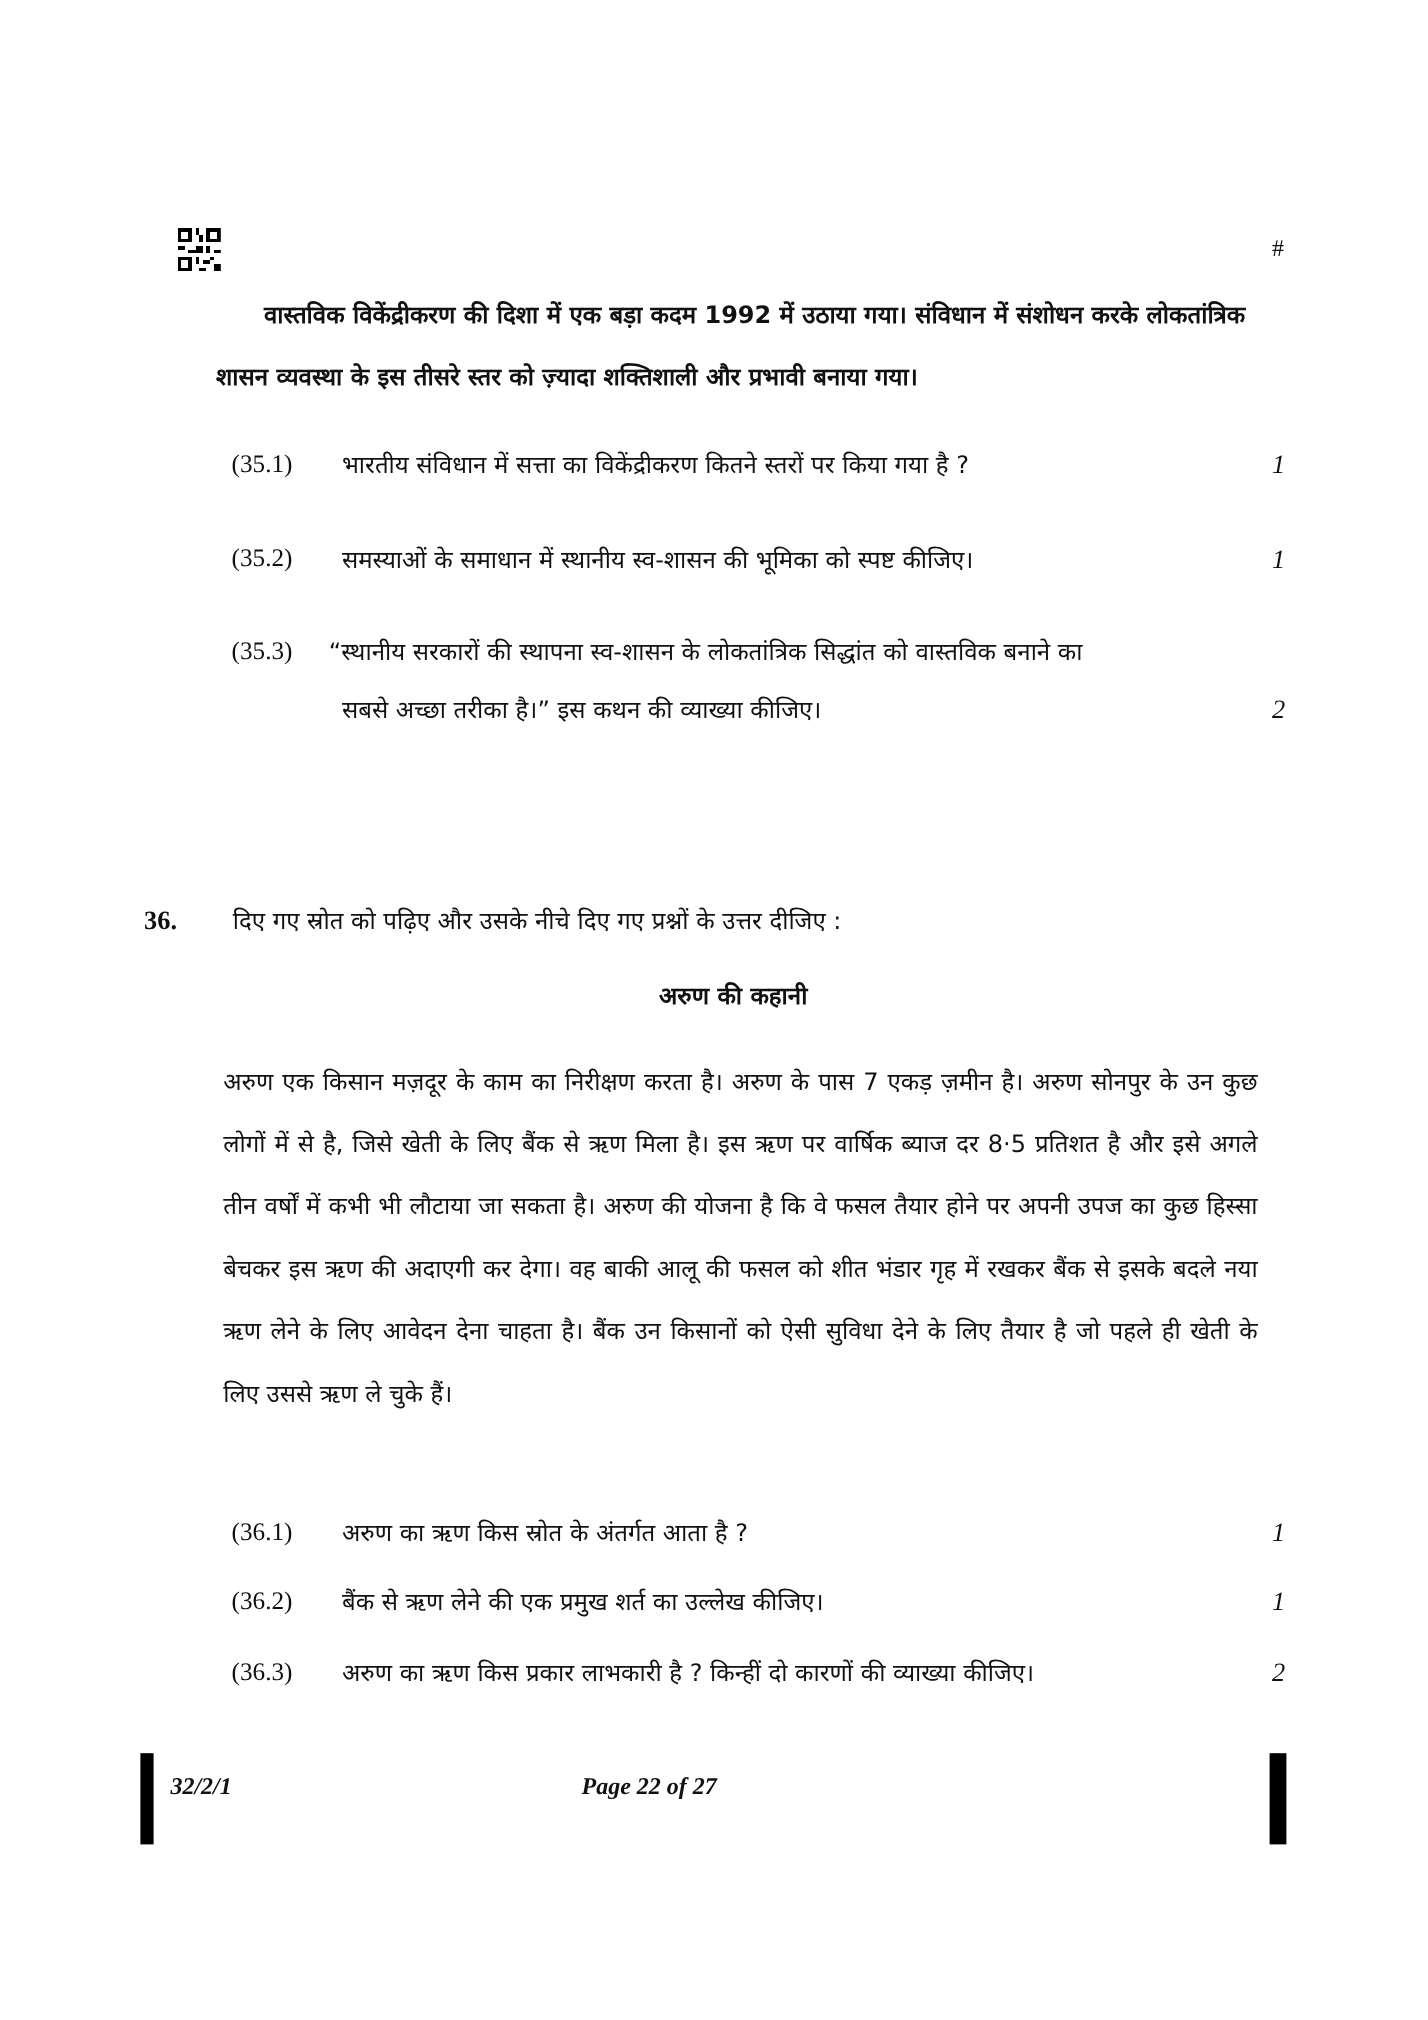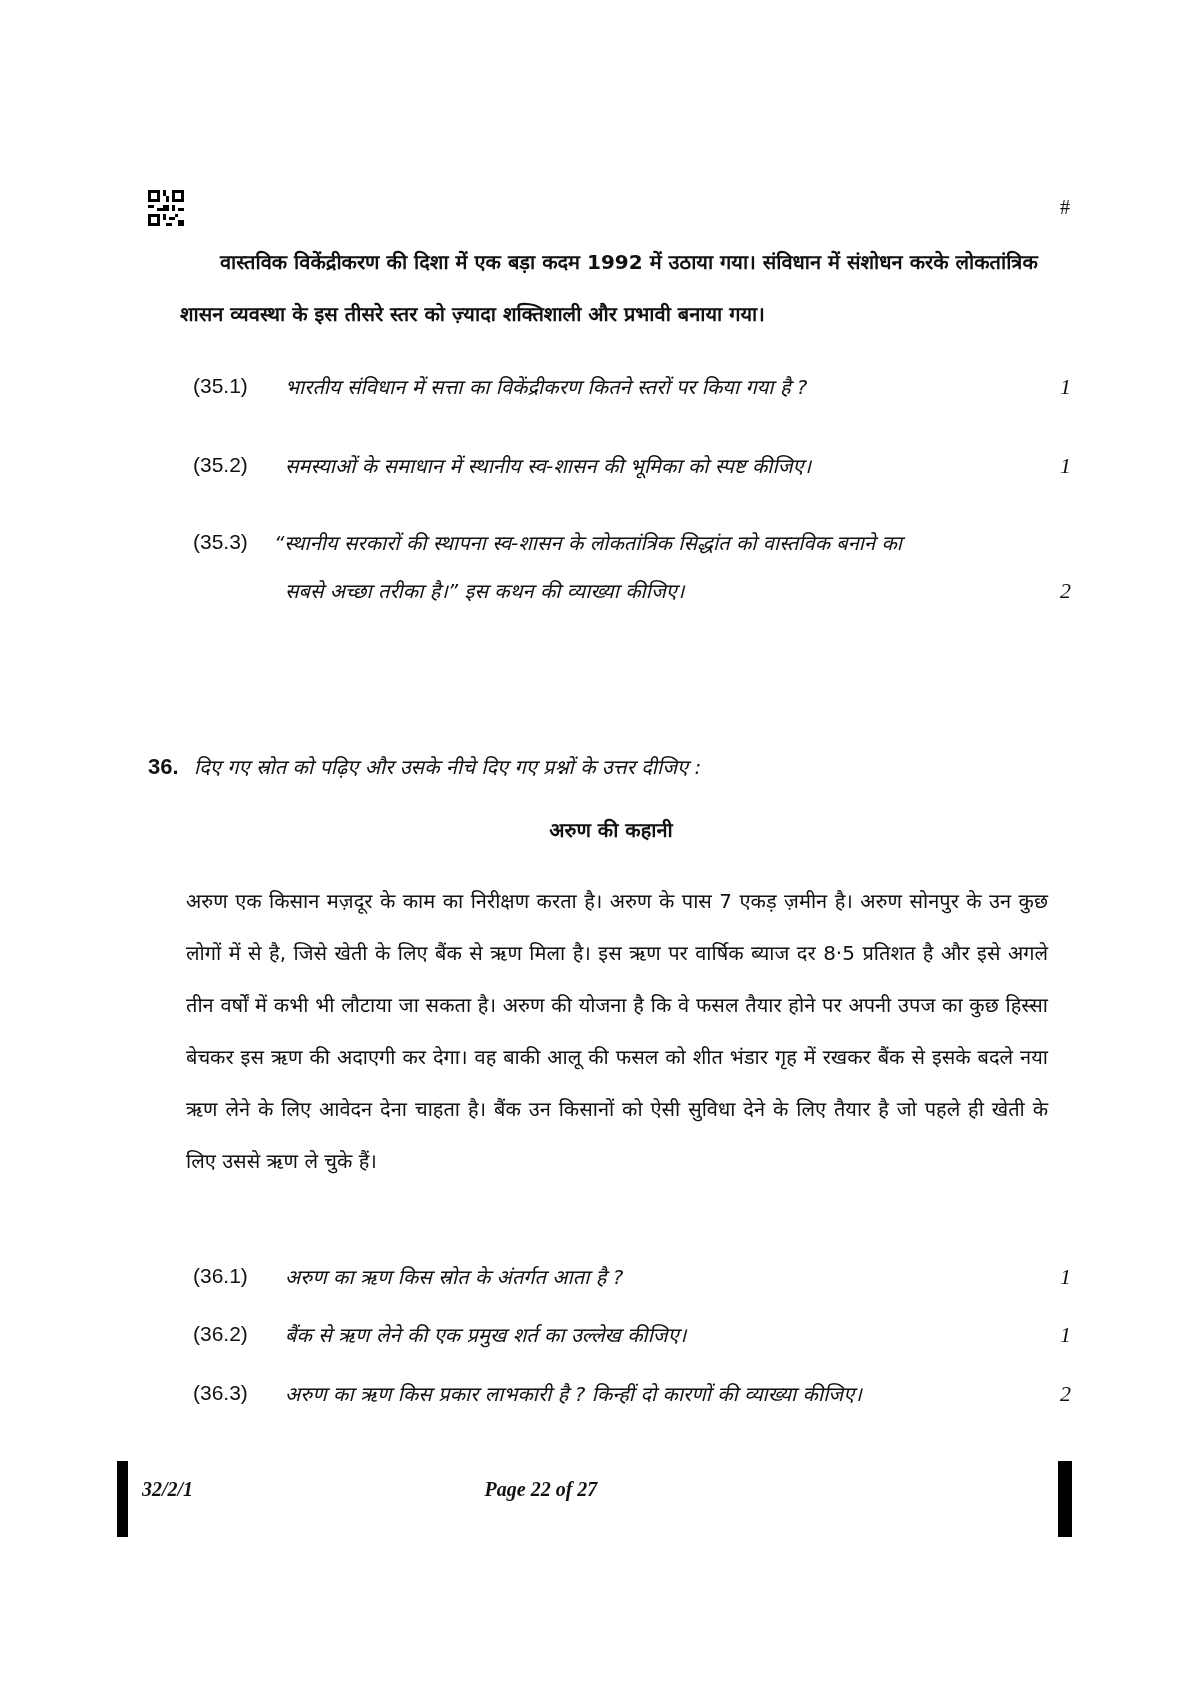--- a/index.html
+++ b/index.html
@@ -3,24 +3,24 @@
   <meta charset="utf-8">
   <style>
     html, body { margin:0; padding:0; background:#ffffff; }
     body { width:1190px; height:1683px; position:relative; overflow:hidden;
            font-family:"DejaVu Sans", "Liberation Sans", sans-serif; color:#111; }
     .abs { position:absolute; }
     .qr { left:148px; top:190px; width:36px; height:36px; }
     .hash { left:1060px; top:196px; font-family:"Liberation Serif", serif; font-size:20px; }
     .para { font-size:20px; line-height:52px;font-weight:bold; }
     .intro { left:180px; top:236px; width:880px; text-indent:40px; }
-    .q-num { font-family:Liberation Sans, sans-serif; font-size:21px;text-align:right; }
-    .q-text { font-size:20px; line-height:50px;font-style:italic; }
+    .q-num { font-family:Liberation Serif, serif; font-size:21px;text-align:right; }
+    .q-text { font-size:20px; line-height:50px; }
     .marks { font-family:"Liberation Serif", serif; font-style:italic; font-size:22px; }
-    .bold { font-weight:bold;margin-left:28px; }
+    .bold { font-weight:bold; }
     .story-title { font-size:20px; font-weight:bold; left:0; width:1190px; text-align:center;padding-left:16px; }
     .story { left:186px; top:875px; width:862px; font-size:20px; line-height:52px; text-align:justify; text-align-last:left; }
     .footer-bar { background:#000; width:11px; height:76px; }
     .footer-text { font-family:"Liberation Serif", serif; font-weight:bold; font-size:20px;font-style:italic; }
   </style>
 </head>
 <body>
 
 <svg class="abs qr" viewBox="0 0 12 12" shape-rendering="crispEdges">
   <rect x="0" y="0" width="4" height="4" fill="#000"></rect>

